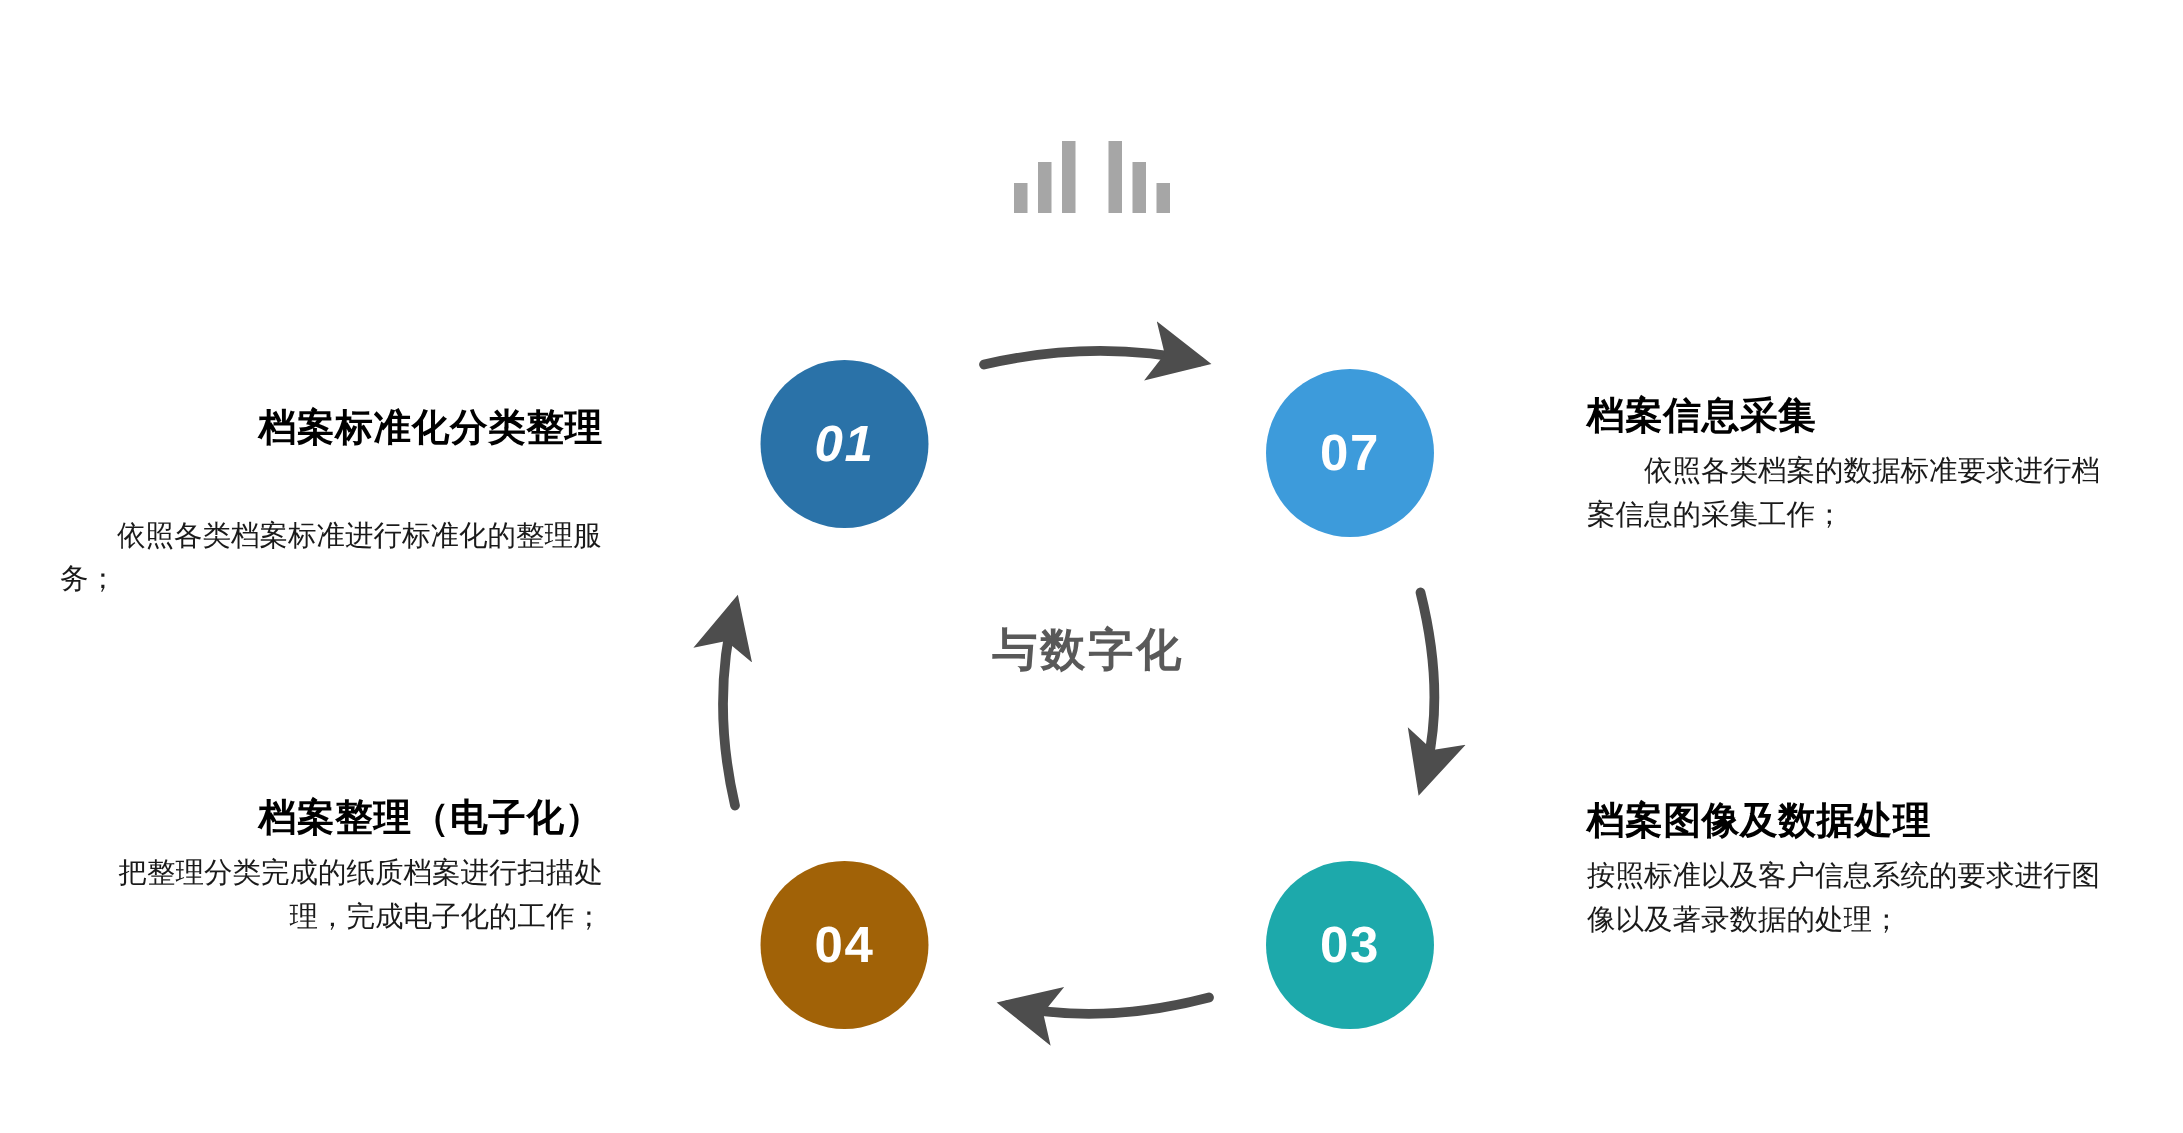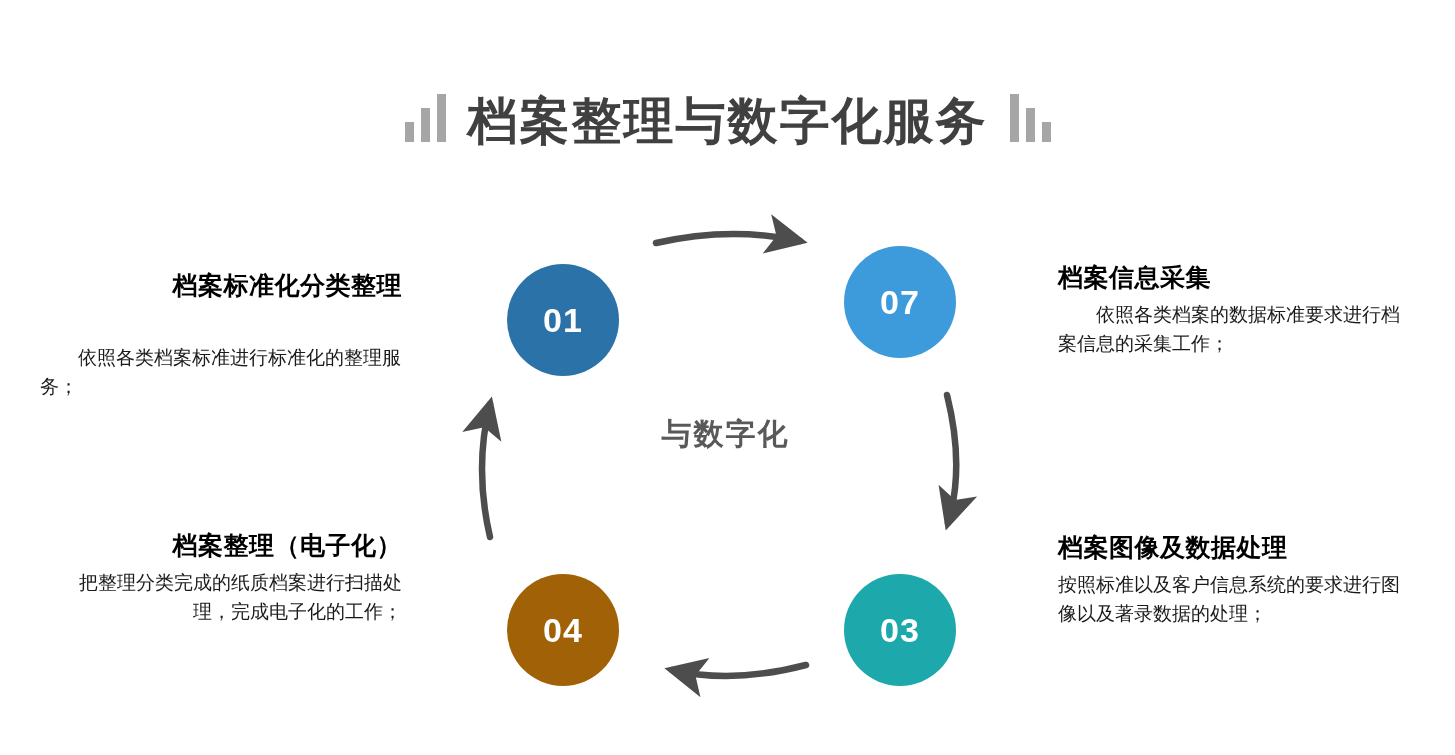--- a/index.html
+++ b/index.html
@@ -66,21 +66,21 @@
     height: 112px;
     border-radius: 50%;
     display: flex;
     align-items: center;
     justify-content: center;
     color: #ffffff;
     font-size: 34px;
     font-weight: bold;
     letter-spacing: 1px;
   }
-  #node-01 { left: 507px; top: 264px; }
+  #node-01 { left: 507px; top: 240px; font-style: italic; }
   #node-02 { left: 844px; top: 246px; }
   #node-03 { left: 844px; top: 574px; }
   #node-04 { left: 507px; top: 574px; }
 
   
   .center-label {
     position: absolute;
     left: 563px;
     top: 414px;
     width: 325px;
@@ -139,21 +139,20 @@
 <body>
 
 <div id="canvas">
 
   <div class="title-row">
     <span class="deco asc">
       <span></span>
         <span></span>
         <span></span>
     </span>
-    <span class="title-text">档案整理与数字化服务</span>
     <span class="deco desc">
       <span></span>
         <span></span>
         <span></span>
     </span>
   </div>
 
   <svg id="arrows" viewBox="0 0 1455 755" width="1455" height="755">
     <defs>
       <marker id="ah" markerWidth="7" markerHeight="7" refX="5.2" refY="3.5" orient="auto" markerUnits="strokeWidth">

